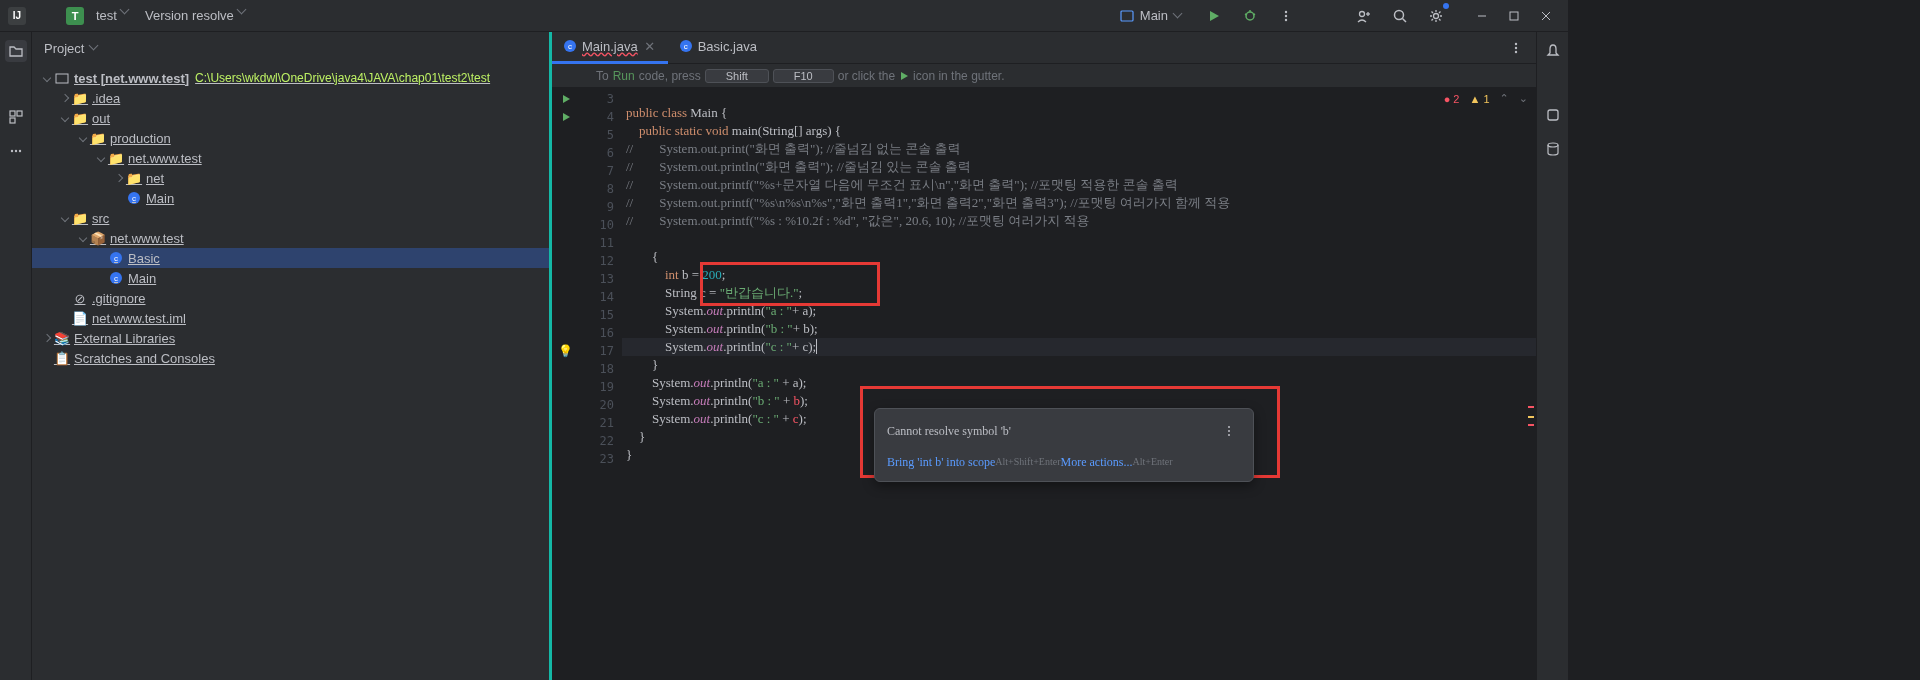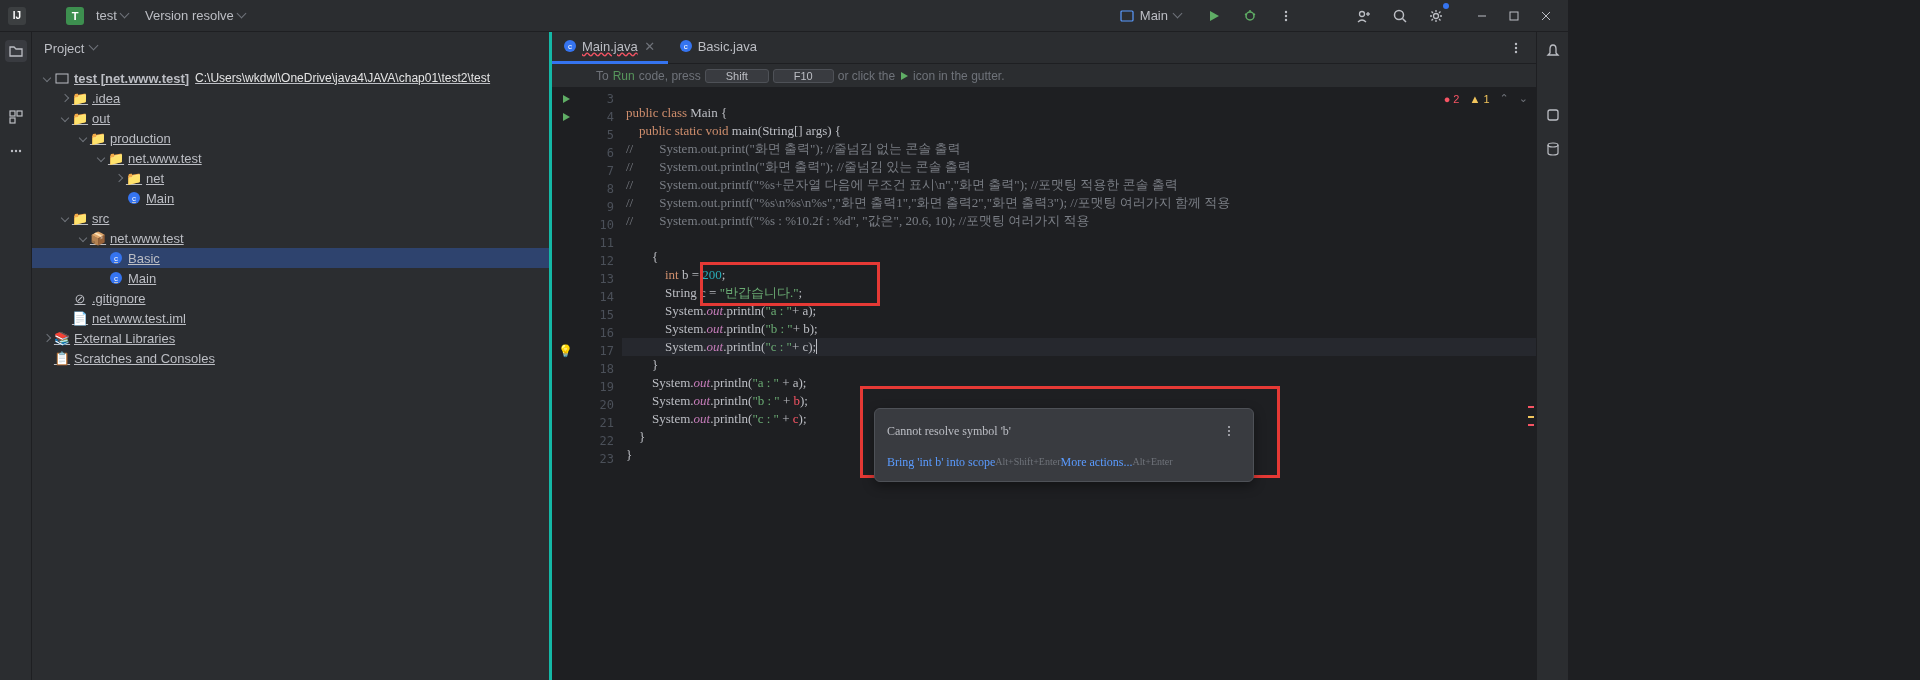--- a/index.html
+++ b/index.html
@@ -3,21 +3,21 @@
 <meta charset="utf-8">
 <style>
 * { margin: 0; padding: 0; box-sizing: border-box; }
 body { font-family: 'Segoe UI', Arial, sans-serif; background: #1e1f22; color: #bcbec4; font-size: 13px; overflow: hidden; width: 1568px; height: 680px; }
 .titlebar { height: 32px; background: #2b2d30; display: flex; align-items: center; padding: 0 8px; border-bottom: 1px solid #1e1f22; }
 .titlebar-left { display: flex; align-items: center; gap: 8px; }
 .ij-logo { width: 18px; height: 18px; background: #3c3f41; border-radius: 3px; display: flex; align-items: center; justify-content: center; font-size: 10px; font-weight: bold; color: #fff; }
 .hamburger { width: 16px; height: 14px; display: flex; flex-direction: column; justify-content: space-between; cursor: pointer; }
 .hamburger span { height: 1.5px; background: #bcbec4; }
 .project-badge { background: #3d8f4f; color: #fff; width: 18px; height: 18px; border-radius: 3px; display: flex; align-items: center; justify-content: center; font-size: 11px; font-weight: bold; }
-.titlebar-item { display: flex; align-items: center; gap: 4px; cursor: pointer; padding: 2px 4px; color: #bcbec4; }
+.titlebar-item { display: flex; gap: 4px; cursor: pointer; padding: 2px 4px; color: #bcbec4; }
 .chevron-down { width: 8px; height: 8px; display: inline-block; }
 .chevron-down::after { content: ''; display: block; width: 6px; height: 6px; border-right: 1.5px solid #6f737a; border-bottom: 1.5px solid #6f737a; transform: rotate(45deg); margin-top: -2px; }
 .titlebar-right { margin-left: auto; display: flex; align-items: center; gap: 12px; }
 .run-config { display: flex; align-items: center; gap: 6px; padding: 2px 8px; cursor: pointer; }
 .run-icon { color: #5fad65; }
 .icon-btn { width: 24px; height: 24px; display: flex; align-items: center; justify-content: center; cursor: pointer; color: #bcbec4; }
 .window-controls { display: flex; gap: 4px; margin-left: 8px; }
 .window-btn { width: 28px; height: 24px; display: flex; align-items: center; justify-content: center; cursor: pointer; }
 .main-area { display: flex; height: calc(100% - 32px); }
 .left-rail { width: 32px; background: #2b2d30; border-right: 1px solid #1e1f22; display: flex; flex-direction: column; align-items: center; padding-top: 8px; gap: 12px; }
@@ -26,21 +26,21 @@
 .project-panel { width: 520px; background: #2b2d30; border-right: 3px solid #14b8a6; display: flex; flex-direction: column; }
 .project-header { height: 32px; display: flex; align-items: center; padding: 0 12px; gap: 6px; cursor: pointer; }
 .tree { flex: 1; overflow: auto; padding: 4px 0; text-decoration: underline; }
 .tree-row { display: flex; align-items: center; height: 20px; padding: 0 8px; cursor: pointer; white-space: nowrap; }
 .tree-row.selected { background: #2e436e; }
 .tree-toggle { width: 14px; display: flex; align-items: center; justify-content: center; flex-shrink: 0; }
 .tree-toggle .chev { width: 6px; height: 6px; border-right: 1.5px solid #6f737a; border-bottom: 1.5px solid #6f737a; transform: rotate(-45deg); }
 .tree-toggle.open .chev { transform: rotate(45deg); }
 .tree-icon { width: 16px; margin-right: 4px; display: flex; align-items: center; justify-content: center; flex-shrink: 0; }
 .tree-label { font-size: 13px; }
-.tree-path { color: #e5e5e5; margin-left: 6px; font-size: 12px; }
+.tree-path { color: #bef264; margin-left: 6px; font-size: 12px; }
 .folder-icon { color: #b07b38; }
 .src-folder { color: #4a6da7; }
 .class-icon { width: 12px; height: 12px; border-radius: 50%; background: #3574f0; display: flex; align-items: center; justify-content: center; font-size: 8px; color: #fff; }
 .editor-area { flex: 1; display: flex; flex-direction: column; position: relative; }
 .tabs-bar { height: 32px; background: #2b2d30; display: flex; align-items: center; border-bottom: 1px solid #1e1f22; }
 .tab { height: 32px; display: flex; align-items: center; padding: 0 12px; gap: 6px; cursor: pointer; border-bottom: 3px solid transparent; position: relative; }
 .tab.active { border-bottom-color: #3574f0; }
 .tab-close { width: 12px; height: 12px; display: flex; align-items: center; justify-content: center; color: #6f737a; }
 .tabs-right { margin-left: auto; padding: 0 8px; }
 .banner { height: 24px; background: #2b2d30; display: flex; align-items: center; padding: 0 16px; font-size: 12px; color: #6f737a; gap: 4px; border-bottom: 1px solid #1e1f22; }

